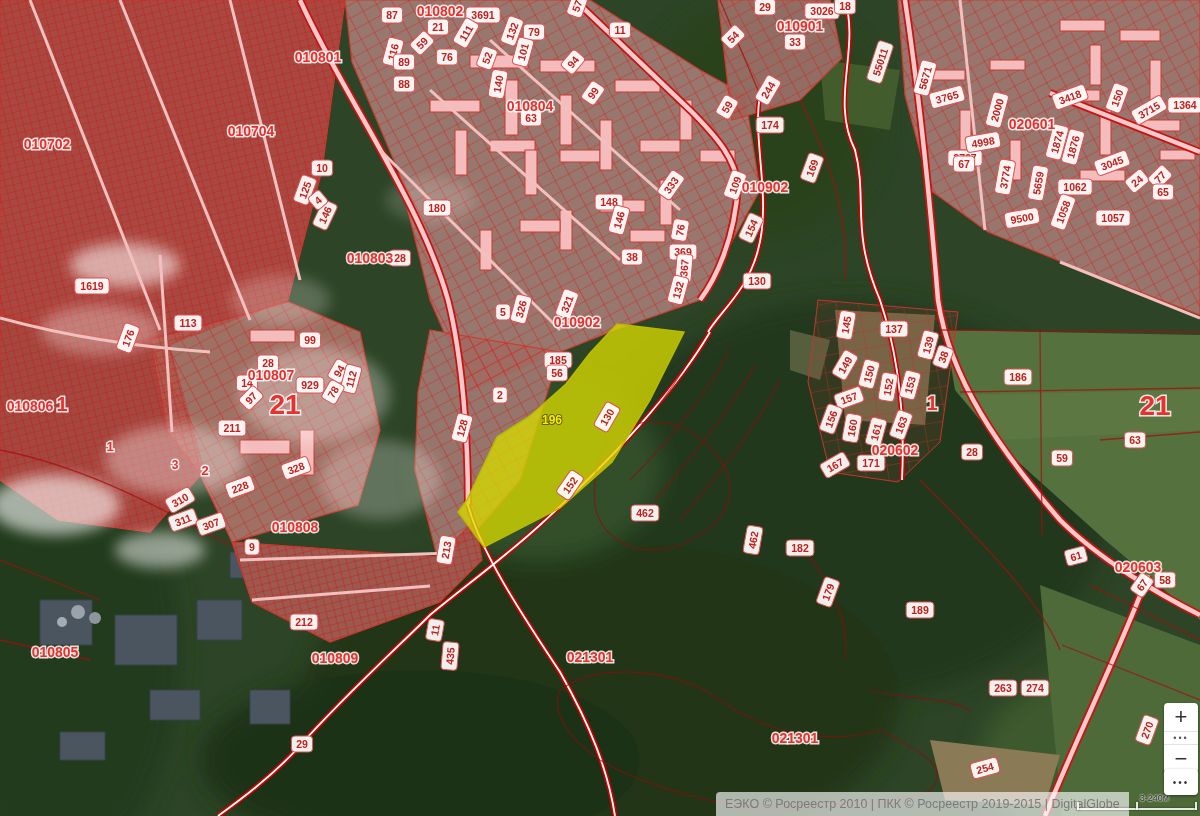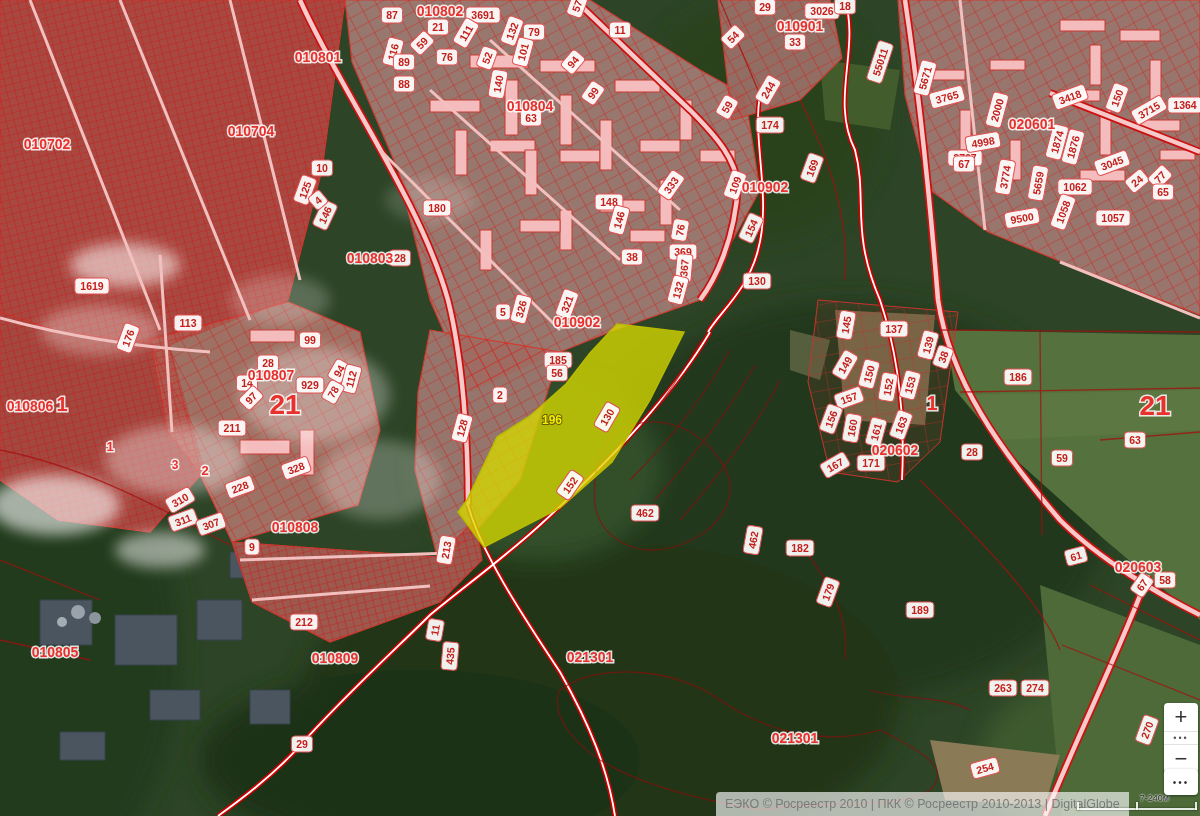--- a/index.html
+++ b/index.html
@@ -803,24 +803,24 @@
         <text x="62" y="404" class="quarter-text" font-size="20px">1</text>
         <text x="110" y="446" class="quarter-text" font-size="13px">1</text>
         <text x="932" y="403" class="quarter-text" font-size="20px">1</text>
         <text x="205" y="470" class="quarter-text" font-size="13px">2</text>
         <text x="175" y="465" class="quarter-text" font-size="12px">3</text>
         <text x="552" y="420" class="sel-text">196</text>
       </g>
 </svg>
 </div>
 
-<div id="attribution">ЕЭКО © Росреестр 2010 | ПКК © Росреестр 2010-2013 | DigitalGlobe</div>
+<div id="attribution">ЕЭКО © Росреестр 2010 | ПКК © Росреестр 2019-2015 | DigitalGlobe</div>
 
 <div id="scalebar">
-  <div class="lbl">7-240м</div>
+  <div class="lbl">3-240м</div>
   <div class="bar"></div>
   <div class="tick" style="left:0"></div>
   <div class="tick" style="left:59px"></div>
   <div class="tick" style="left:118px"></div>
 </div>
 
 <div id="zoomctl">
   <div class="zbtn">+</div>
   <div class="zhandle">•••</div>
   <div class="zbtn">−</div>

